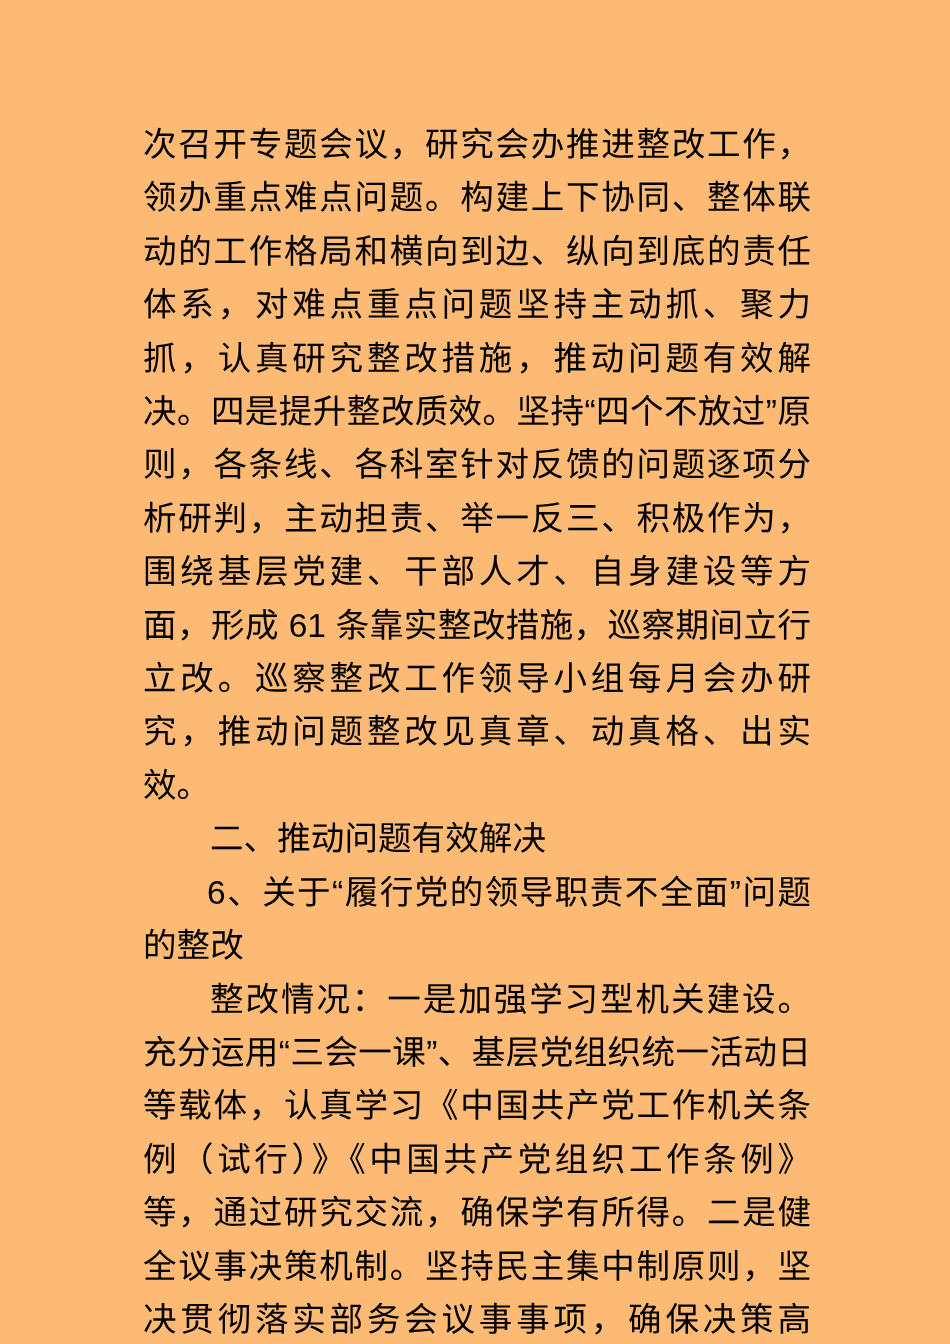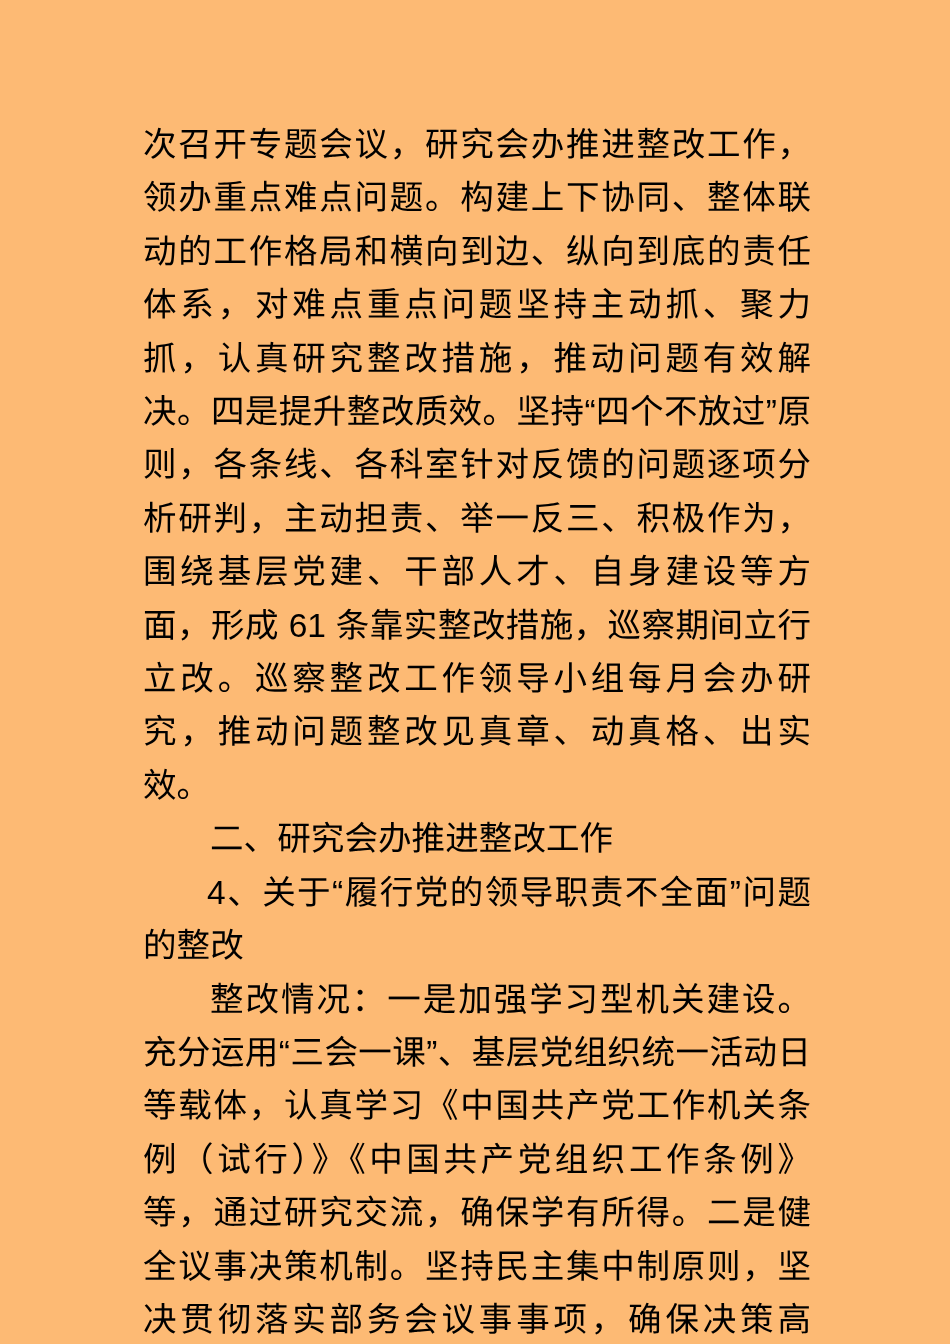--- a/index.html
+++ b/index.html
@@ -60,21 +60,21 @@
   }
 </style>
 </head>
 <body>
 
 <div class="page">
   <div class="text-column">
 
     <p class="para">次召开专题会议，研究会办推进整改工作，领办重点难点问题。构建上下协同、整体联动的工作格局和横向到边、纵向到底的责任体系，对难点重点问题坚持主动抓、聚力抓，认真研究整改措施，推动问题有效解决。四是提升整改质效。坚持“四个不放过”原则，各条线、各科室针对反馈的问题逐项分析研判，主动担责、举一反三、积极作为，围绕基层党建、干部人才、自身建设等方面，形成 61 条靠实整改措施，巡察期间立行立改。巡察整改工作领导小组每月会办研究，推动问题整改见真章、动真格、出实效。</p>
 
-    <p class="para heading">二、研究会办推进整改工作</p>
+    <p class="para heading">二、推动问题有效解决</p>
 
 
-    <p class="para numbered">4、关于“履行党的领导职责不全面”问题的整改</p>
+    <p class="para numbered">6、关于“履行党的领导职责不全面”问题的整改</p>
 
     <p class="para indent2">整改情况：一是加强学习型机关建设。充分运用“三会一课”、基层党组织统一活动日等载体，认真学习《中国共产党工作机关条例（试行）》《中国共产党组织工作条例》等，通过研究交流，确保学有所得。二是健全议事决策机制。坚持民主集中制原则，坚决贯彻落实部务会议事事项，确保决策高效、执行有力。三是进一步规范“三重一大”决策制度，压实各条线责任，提升重大事项实施成效。</p>
 
   </div>
 </div>
 
 </body></html>

